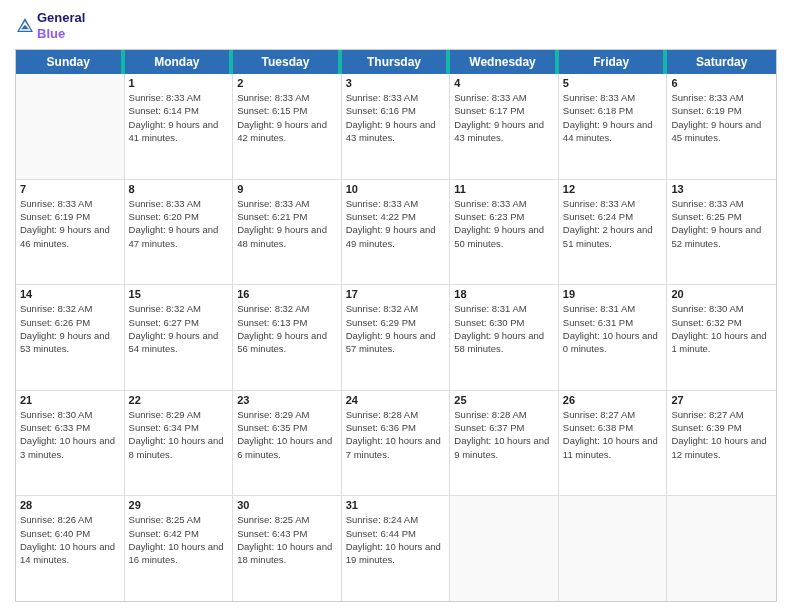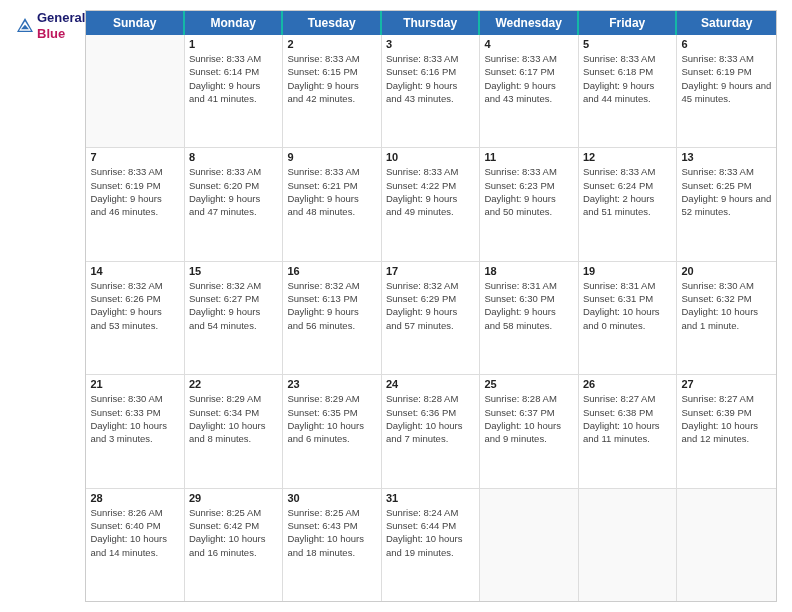--- a/index.html
+++ b/index.html
@@ -8,40 +8,41 @@
       background: #fff;
       width: 792px;
       height: 612px;
       overflow: hidden;
     }
     .page {
       width: 792px;
       height: 612px;
       padding: 10px 15px;
       display: flex;
+      flex-direction: column;
     }
     .header {
       display: flex;
       justify-content: space-between;
       align-items: flex-start;
       margin-bottom: 8px;
     }
     .logo {
       display: flex;
       align-items: center;
       gap: 2px;
     }
     .logo-text {
       font-size: 13px;
       font-weight: bold;
       color: #1a1a6e;
       line-height: 1.2;
     }
     .logo-text span {
-      color: #be185d;
+      color: #8b5cf6;
     }
     .logo-icon {
       width: 20px;
       height: 20px;
     }
     .title-block {
       text-align: right;
     }
     .main-title {
       font-size: 32px;
@@ -62,21 +63,21 @@
       display: grid;
       grid-template-columns: repeat(7, 1fr);
       background: #2d6db5;
     }
     .cal-header-cell {
       color: #fff;
       font-size: 12px;
       font-weight: bold;
       padding: 5px 4px;
       text-align: center;
-      border-right: 2px solid #14b8a6;
+      border-right: 4px solid #14b8a6;
     }
     .cal-header-cell:last-child { border-right: none; }
     .cal-body {
       flex: 1;
       display: flex;
       flex-direction: column;
     }
     .cal-week {
       display: grid;
       grid-template-columns: repeat(7, 1fr);

